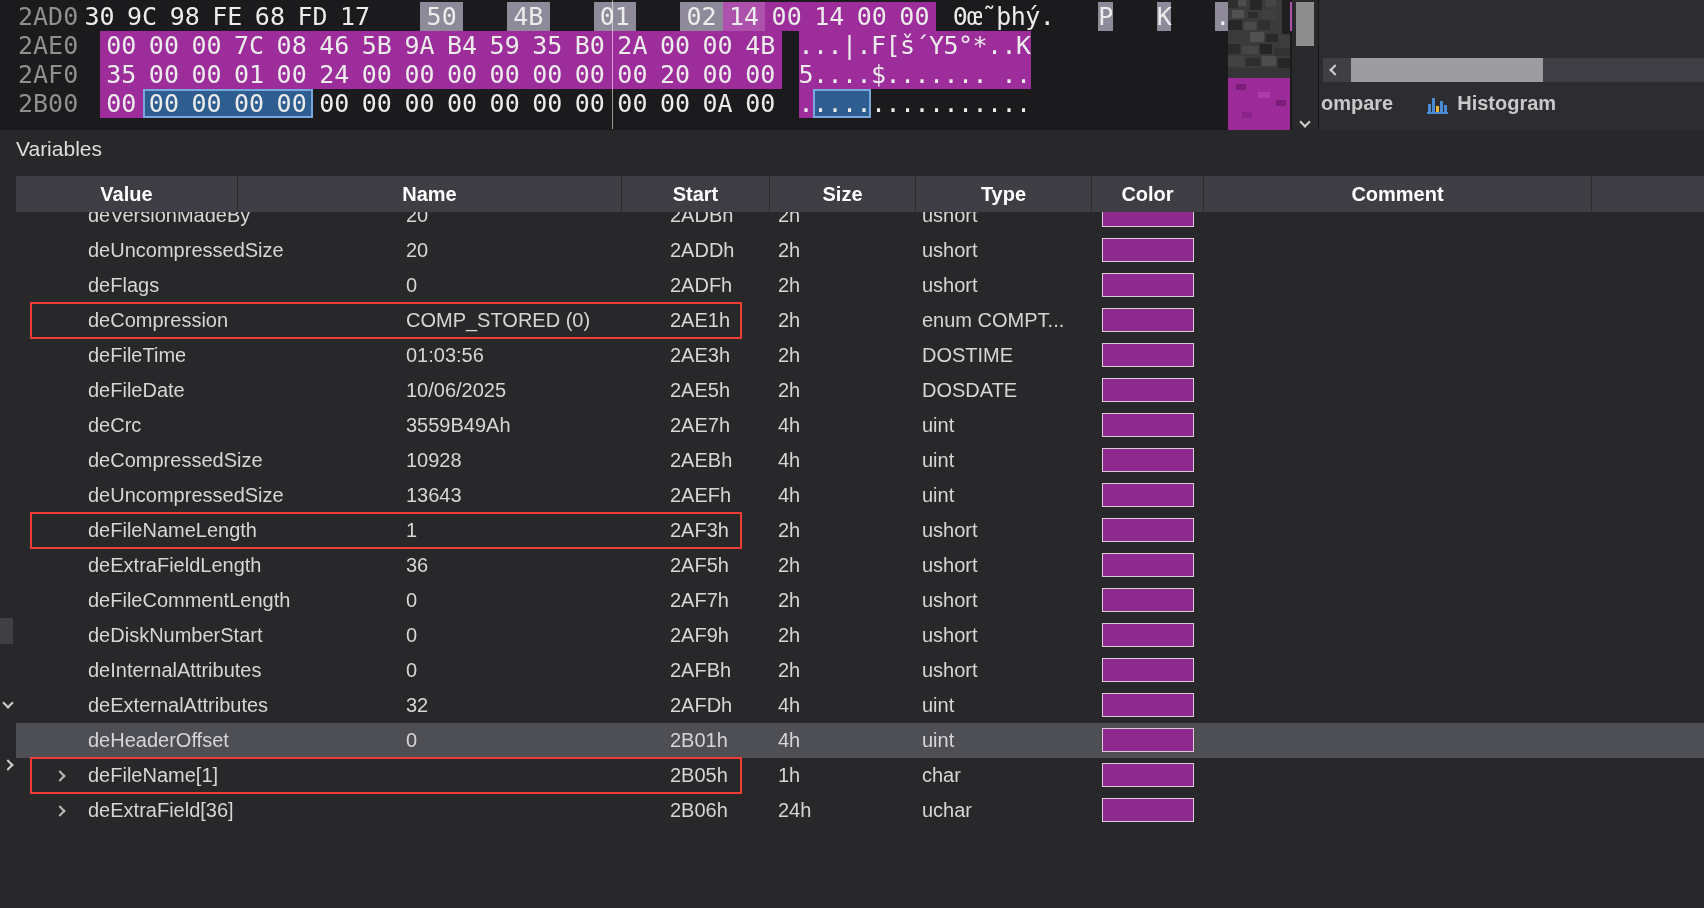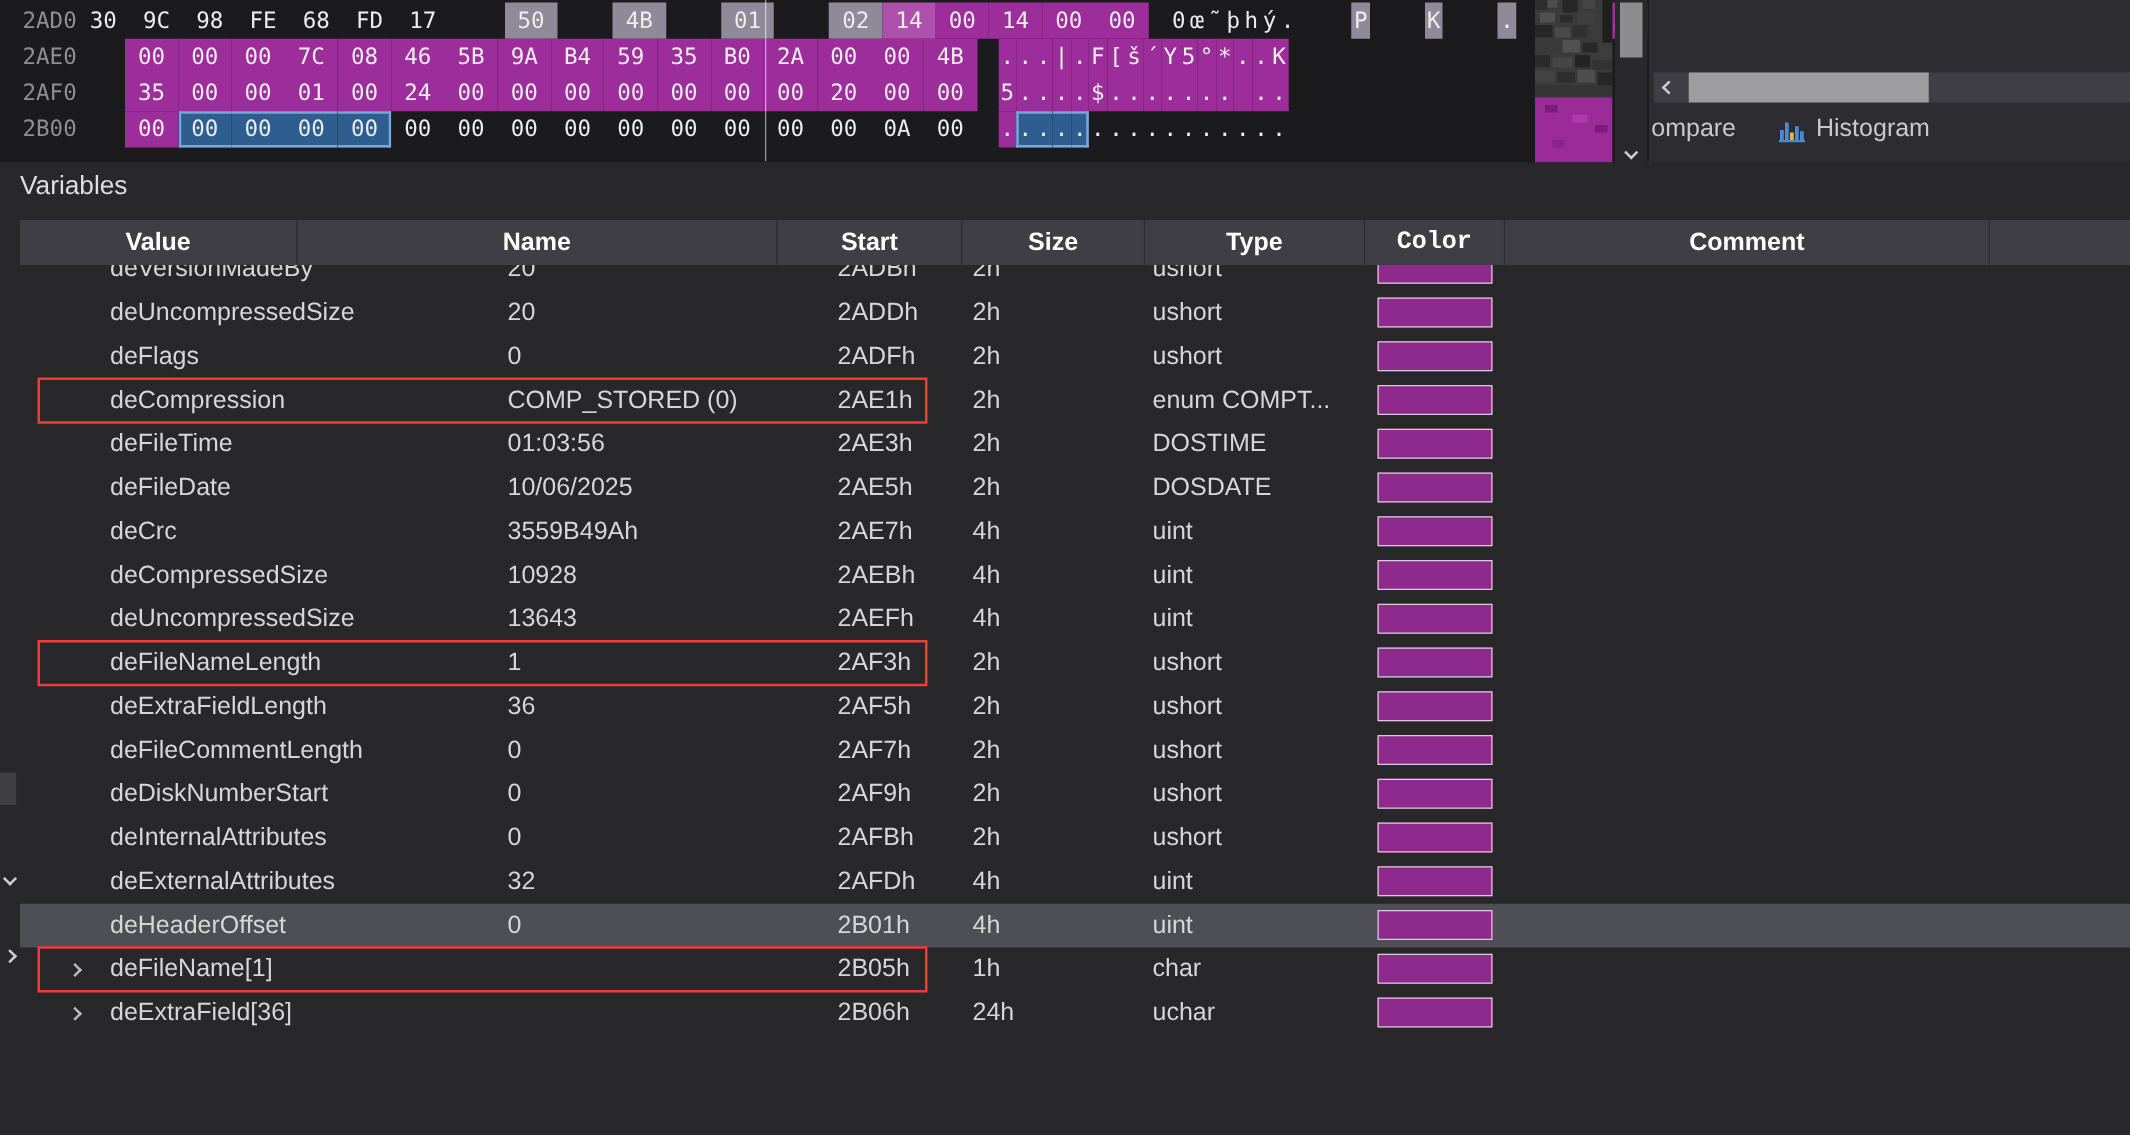--- a/index.html
+++ b/index.html
@@ -11,21 +11,21 @@
     font-family: "Liberation Sans", sans-serif;
     color: #d6d6d6;
   }
 
   
   .hex-area {
     position: absolute; left:0; top:0; width:1292px; height:130px;
     background:#1b1b1d; padding-top:2px;
   }
   .hex-row { height:29px; display:flex; align-items:stretch;
-    font-family:"DejaVu Sans Mono", monospace; font-size:18px; color:#ececec; }
+    font-family:"DejaVu Sans Mono", monospace; font-size:25px; color:#ececec; }
   .addr { width:100px; padding-left:18px; color:#8f8f8f; line-height:29px; }
   .bytes { display:flex; }
   .byte { width:42.6px; height:29px; line-height:29px; text-align:center; }
   .ascii { display:flex; margin-left:17px; }
   .achar { width:14.5px; height:29px; line-height:29px; text-align:center; white-space:pre; }
 
   .p   { background:transparent; }
   .m   { background:#9e2d9c; }
   .sig { background:#8f8a99;margin-left:44px; }
   .f2  { background:#ae51ac; }
@@ -51,21 +51,21 @@
 
   
   .right-panel { position:absolute; left:1318px; top:0; width:386px; height:130px;
     background:#2d2d31; border-left:1px solid #161618; }
   .hscroll { position:absolute; left:4px; top:58px; right:0; height:24px; background:#3f3f45; }
   .hleft { position:absolute; left:0; top:0; width:24px; height:24px;
     display:flex; align-items:center; justify-content:center; }
   .hthumb { position:absolute; left:28px; top:0; width:192px; height:24px; background:#9d9da0; }
   .tools { position:absolute; left:2px; top:92px; display:flex; align-items:center;
     gap:34px; font-size:20px; color:#c9c9c9; white-space:nowrap; }
-  .tool { display:inline-flex; align-items:center; gap:8px; cursor:default; }
+  .tool { display:inline-flex; align-items:center; gap:8px; cursor:default;font-weight:bold; }
   .histicon { display:inline-block; }
 
   
   .variables-panel { position:absolute; left:0; top:130px; width:1704px; height:778px;
     background:#28282b;padding-left:16px; }
   .panel-title { position:absolute; left:16px; top:7px; font-size:21px; color:#dedede; }
 
   .vheader { position:absolute; left:16px; top:46px; right:0; height:36px;
     display:flex; background:#3e3e44; z-index:3; color:#ffffff; font-weight:bold;
     font-size:20px; line-height:36px; text-align:center; }
@@ -76,21 +76,21 @@
   .vrow { display:flex; height:35px; line-height:35px; position:relative;
     font-size:20px; color:#d6d6d6;align-items:flex-end; }
   .vrow.selected { background:#4e4e55; }
   .vc { height:35px; overflow:hidden; white-space:nowrap; }
 
   .c-name   { width:384px; padding-left:72px; position:relative; }
   .c-value  { width:222px; padding-left:6px; }
   .c-start  { width:148px; padding-left:48px; }
   .c-size   { width:146px; padding-left:8px; }
   .c-type   { width:176px; padding-left:6px; }
-  .c-color  { width:112px; padding-left:10px;font-family:Liberation Mono, monospace; }
+  .c-color  { width:112px; padding-left:10px; }
   .c-comment{ flex:1; }
   .th.c-name, .th.c-value, .th.c-start, .th.c-size, .th.c-type, .th.c-color
     { padding-left:0; }
   .th.c-comment { flex:none; width:388px; }
 
   .expander { position:absolute; left:40px; top:0; height:35px;
     display:flex; align-items:center; }
   .expander .chev { width:8px; height:8px; border-color:#b9b9b9; }
 
   .swatch { display:inline-block; width:92px; height:24px; margin-top:5px;

